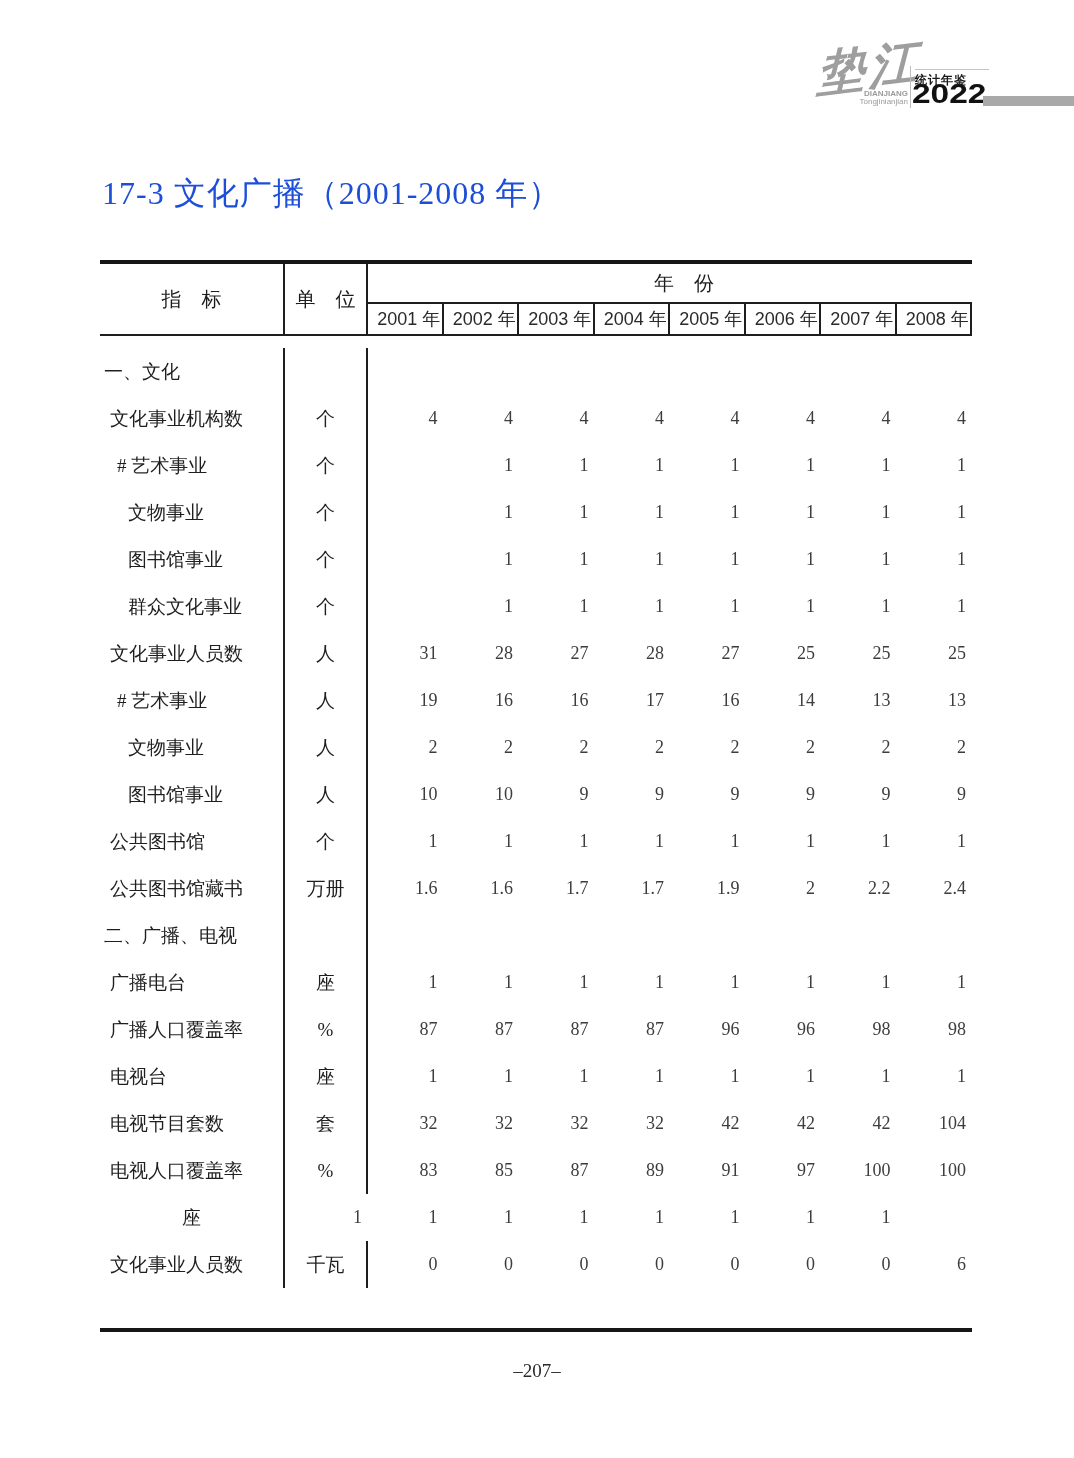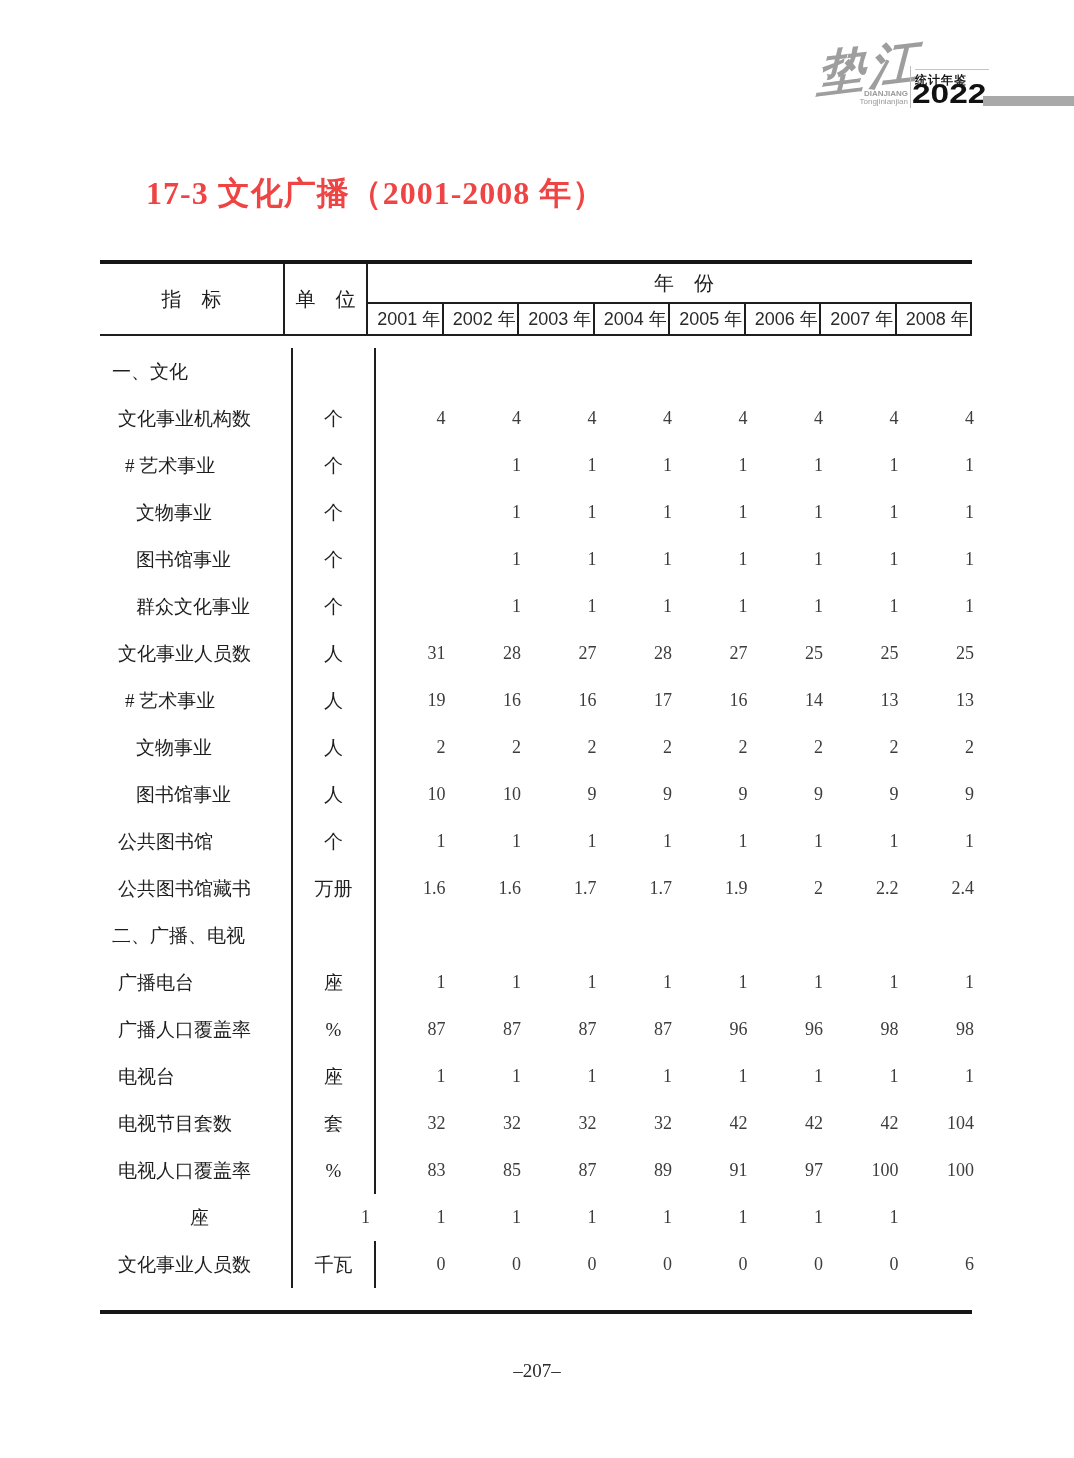--- a/index.html
+++ b/index.html
@@ -36,21 +36,21 @@
   .year-big{
     position:absolute;left:97px;top:31px;
     font-family:"Liberation Sans","DejaVu Sans",sans-serif;
     font-size:31px;line-height:28px;font-weight:bold;color:#111;
     letter-spacing:0px;transform:scale(1.08,0.92);transform-origin:left top;white-space:nowrap;
   }
   .logo-bar{position:absolute;left:168px;top:46px;width:106px;height:10px;background:#a9a9a9;}
   
   .page-title{
     position:absolute;left:102px;top:172px;
-    font-size:32px;font-weight:bold;letter-spacing:1px;color:#ef4444;white-space:nowrap;margin-left:44px;
+    font-size:32px;font-weight:normal;letter-spacing:1px;color:#1d4ed8;white-space:nowrap;
   }
   
   .stat-table{
     position:absolute;left:100px;top:260px;width:872px;box-sizing:border-box;
     border-top:4px solid var(--thick);border-bottom:4px solid var(--thick);
   }
   .thead{
     display:grid;grid-template-columns:var(--cols);grid-template-rows:40px 30px;
     border-bottom:2px solid var(--line);
   }
@@ -69,21 +69,21 @@
     grid-column:3/11;grid-row:1;border-bottom:2px solid var(--line);
     display:flex;align-items:center;justify-content:center;
     font-size:20px;color:#1c1c1c;padding-left:28px;
   }
   .h-year{
     grid-row:2;border-right:2px solid var(--line);
     display:flex;align-items:center;justify-content:center;
     font-family:"Liberation Sans","DejaVu Sans",sans-serif;
     font-size:18px;color:#2a2a2a;white-space:nowrap;padding-left:8px;
   }
-  .tbody{padding-top:12px;padding-bottom:22px;margin-left:8px;}
+  .tbody{padding-top:12px;padding-bottom:40px;}
   .trow{
     display:grid;grid-template-columns:var(--cols);height:47px;align-items:center;
   }
   .trow .label{
     height:100%;display:flex;align-items:center;
     border-right:2px solid var(--line);
     font-size:19px;color:#1f1f1f;white-space:nowrap;
   }
   .trow .unit{
     height:100%;display:flex;align-items:center;justify-content:center;

